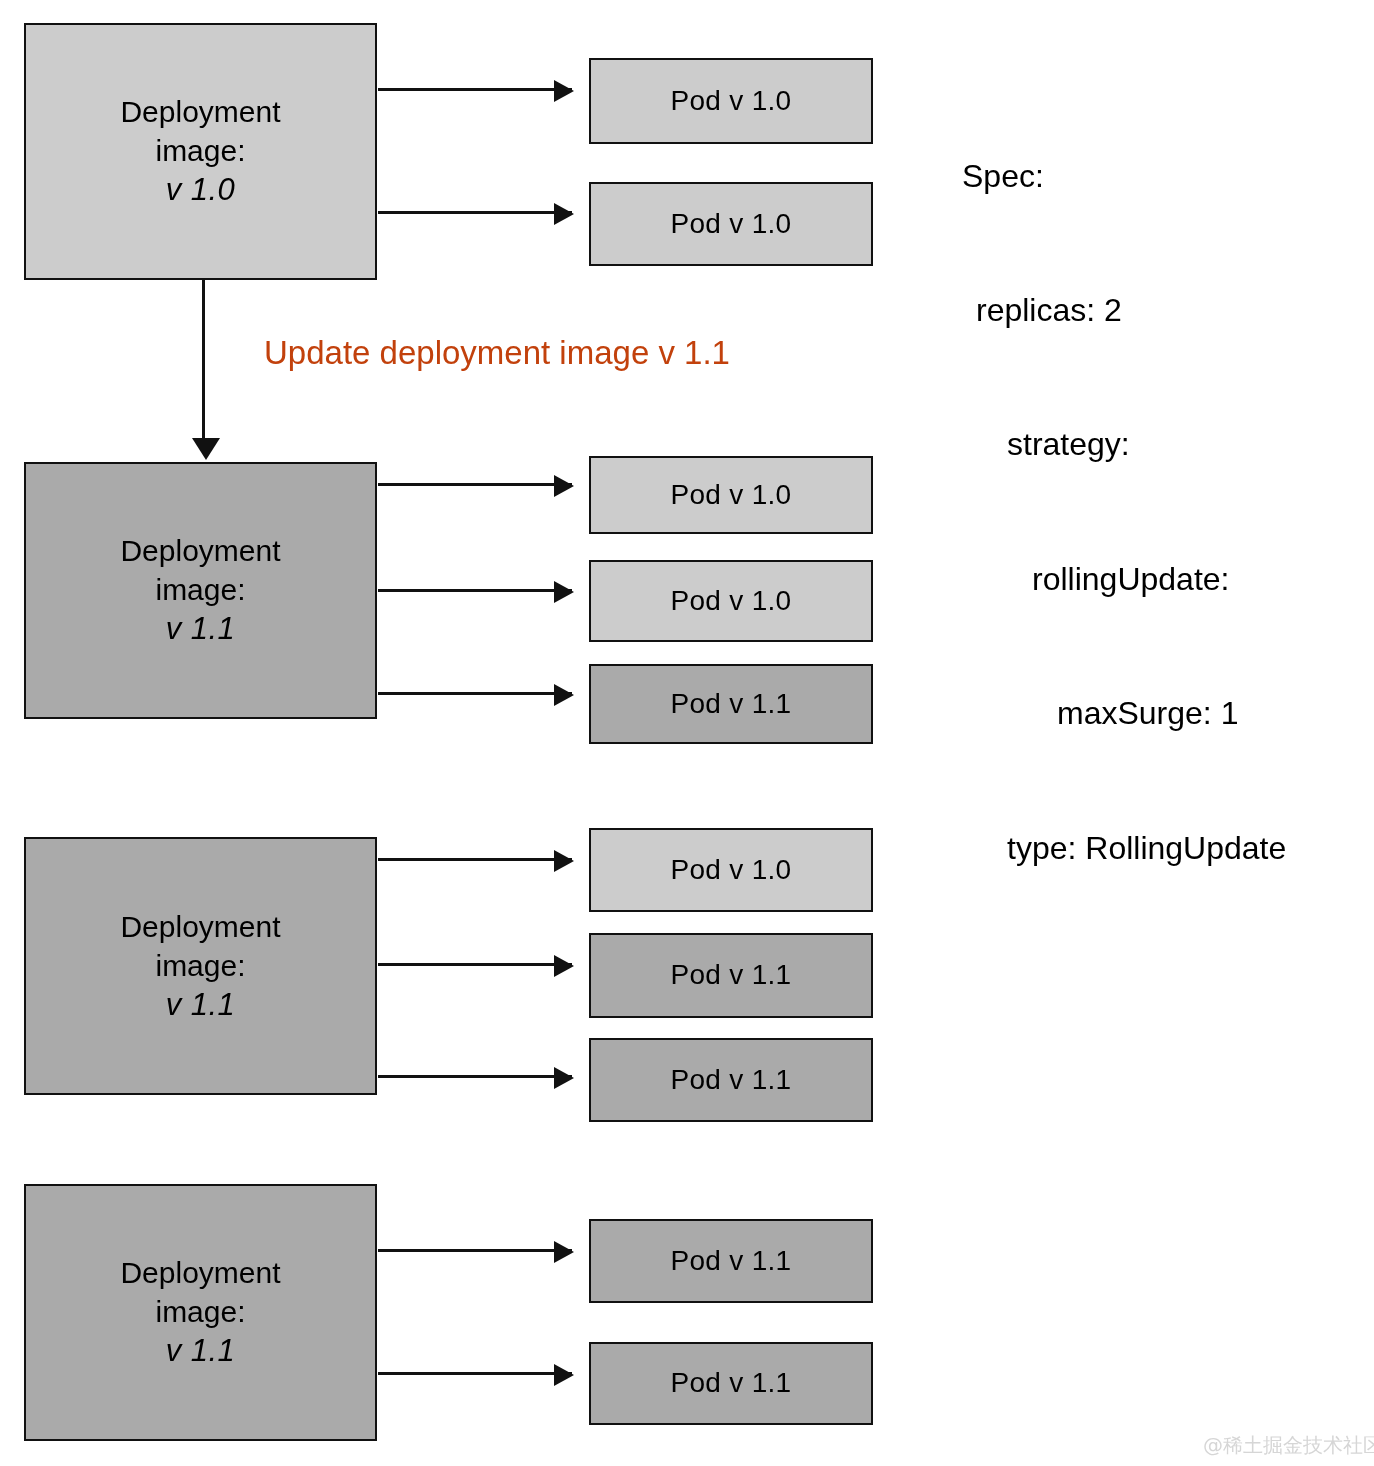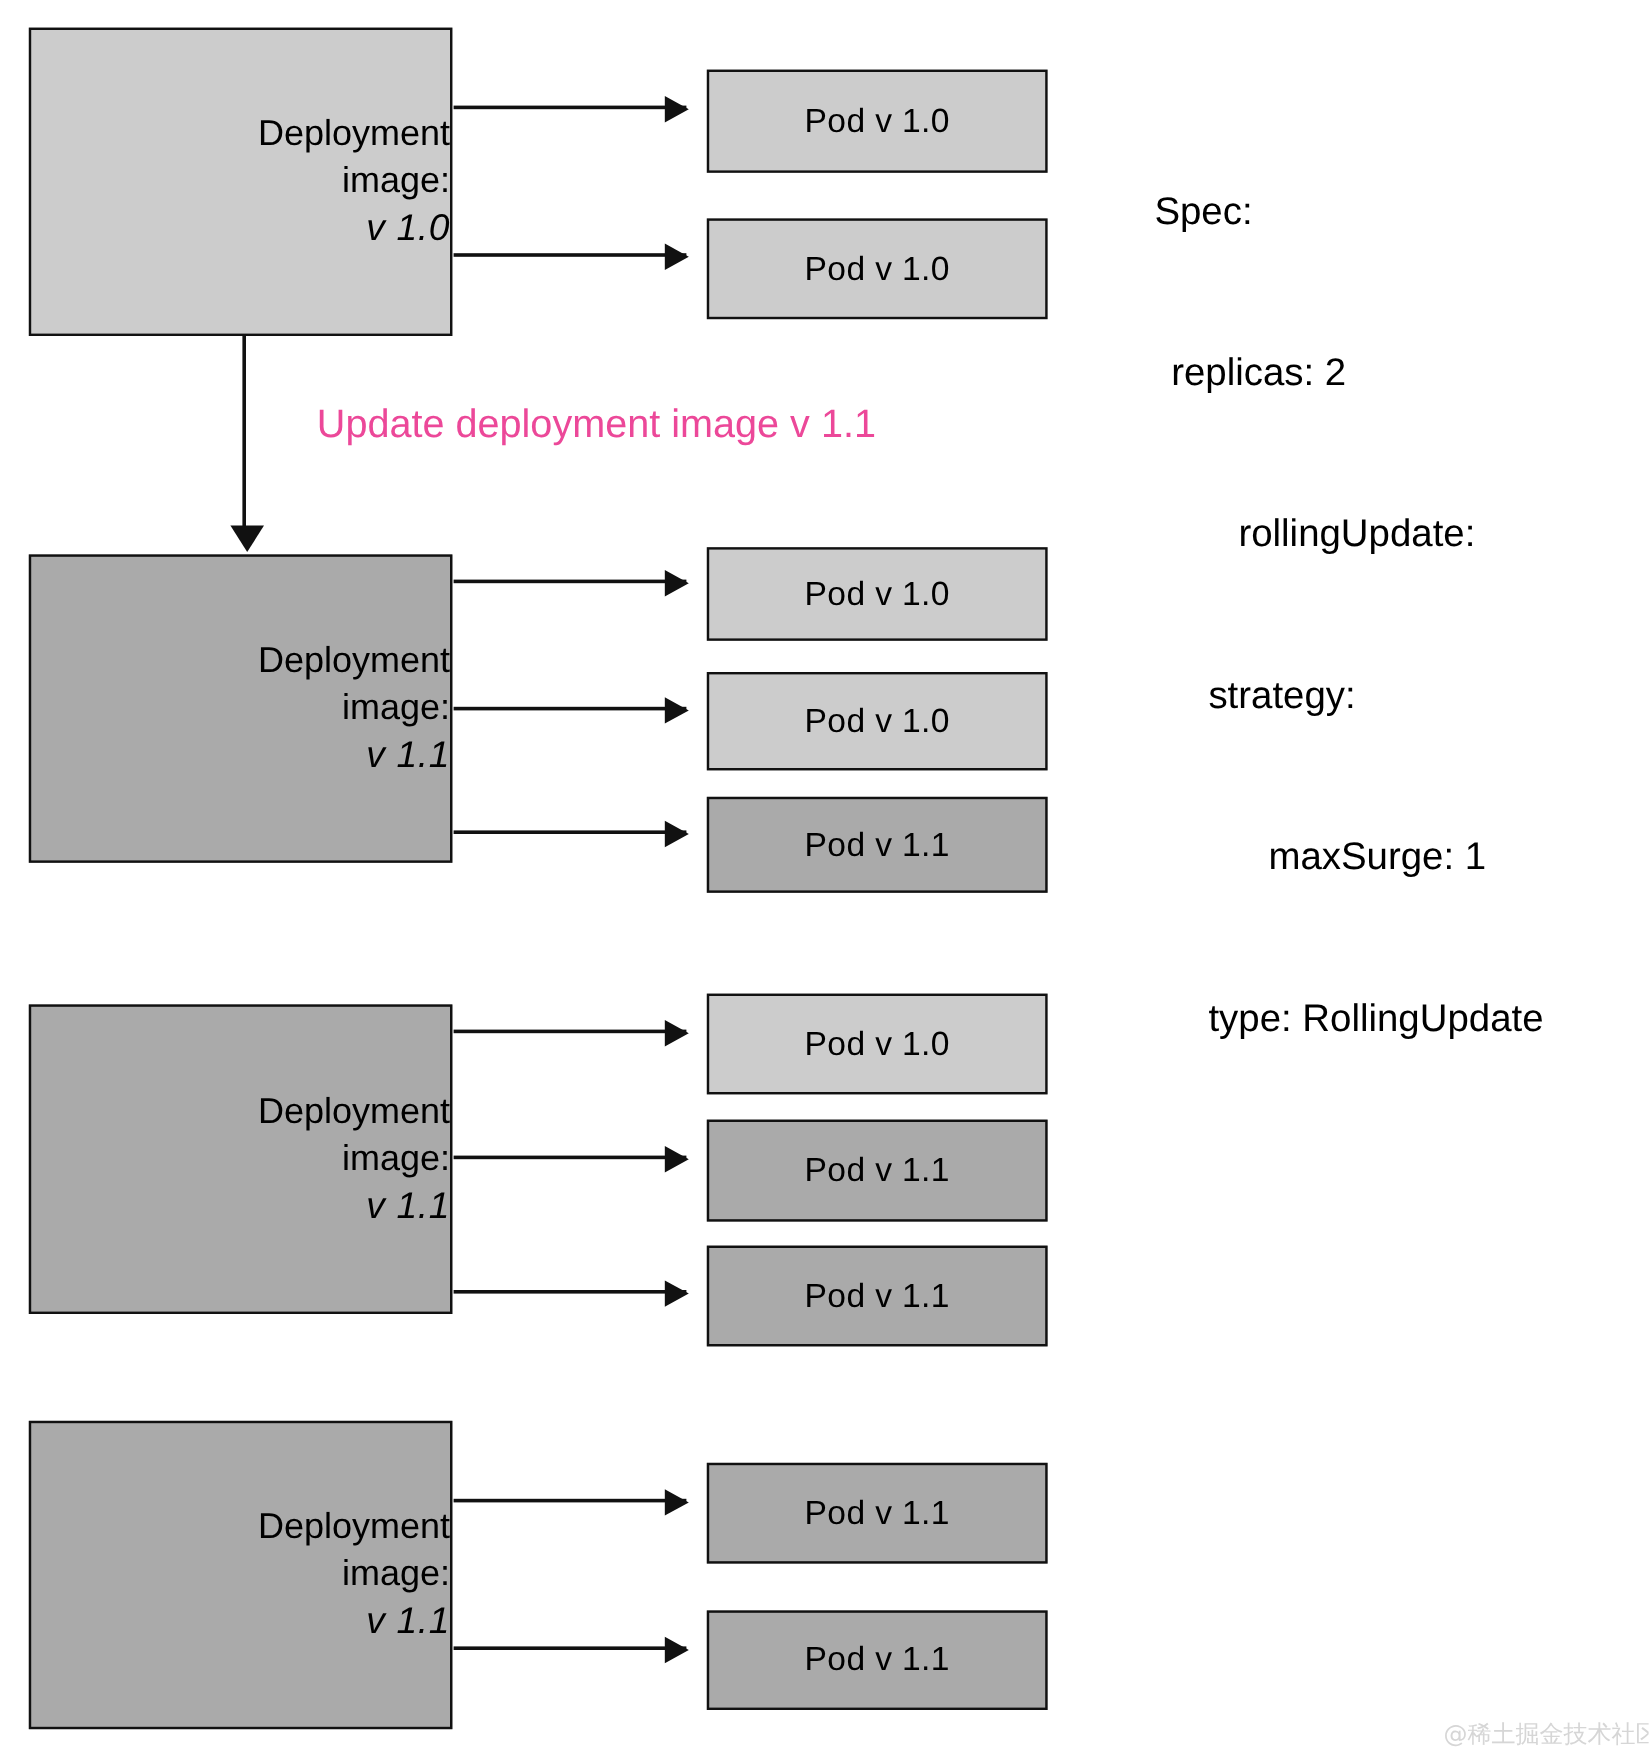--- a/index.html
+++ b/index.html
@@ -22,21 +22,20 @@
     display: flex;
     flex-direction: column;
     align-items: center;
     justify-content: center;
     text-align: center;
     color: #000000;
     line-height: 1.30;
   }
   .deployment {
     font-size: 30px;
-    align-items: flex-end;
   }
   .deployment .ver {
     font-size: 31px;
     letter-spacing: 0.5px;
     font-style: italic;
   }
   .pod {
     font-size: 28px;
     letter-spacing: 0.3px;
     margin-top: 12px;
@@ -72,21 +71,21 @@
     left: -13px;
     width: 0;
     height: 0;
     border-left: 14px solid transparent;
     border-right: 14px solid transparent;
     border-top: 22px solid #111111;
   }
   .update-label {
     position: absolute;
     font-size: 33px;
-    color: #ec4899;
+    color: #c2410c;
     white-space: nowrap;
   }
   .spec {
     position: absolute;
     font-size: 32px;
     color: #000000;
     line-height: 1.40;
     white-space: pre;
   }
   .spec .ln { display: block; }
@@ -186,21 +185,21 @@
     <span>Pod v 1.1</span>
   </div>
 
   <div class="box pod fill-dark" style="left:589px; top:1330px; width:284px; height:83px;">
     <span>Pod v 1.1</span>
   </div>
 
   <div class="spec" style="left:962px; top:48px;">
     <span class="ln ind0">Spec:</span>
     <span class="ln ind1">replicas: 2</span>
+    <span class="ln ind2">strategy:</span>
     <span class="ln ind3">rollingUpdate:</span>
-    <span class="ln ind2">strategy:</span>
     <span class="ln ind4">maxSurge: 1</span>
     <span class="ln ind2">type: RollingUpdate</span>
   </div>
 
   <div class="watermark" style="left:1203px; top:1432px;">@稀土掘金技术社区</div>
 
 </div>
 
 </body></html>

